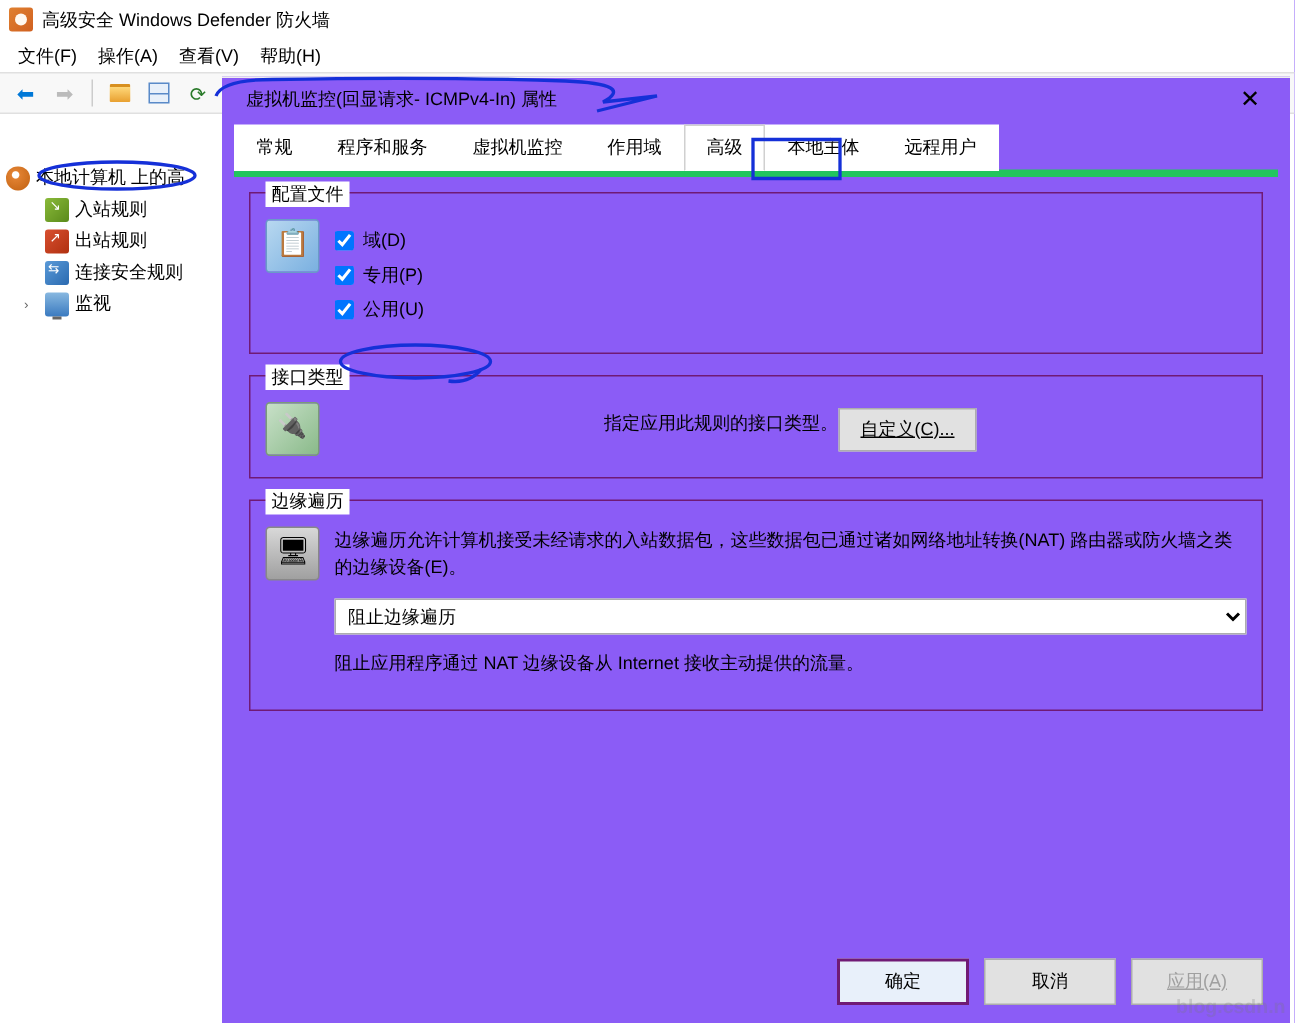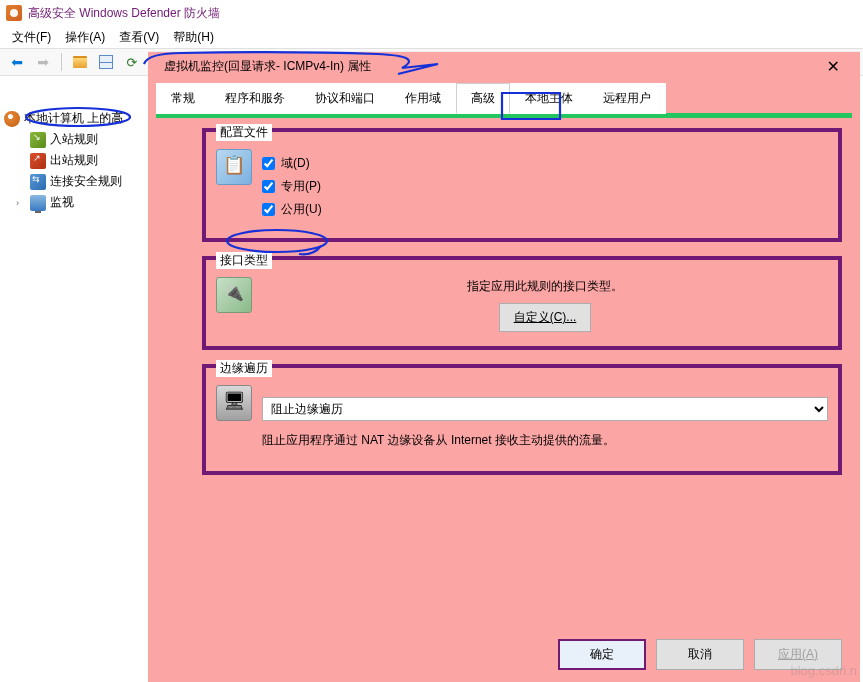--- a/index.html
+++ b/index.html
@@ -1,21 +1,21 @@
 <!DOCTYPE html>
 <html><head>
   <meta charset="utf-8">
   <style>
     * { box-sizing: border-box; margin: 0; padding: 0; font-family: "Microsoft YaHei", "Segoe UI", sans-serif; font-size: 12px; }
     body { background: #fff; width: 863px; height: 682px; overflow: hidden; position: relative; }
     
     .titlebar { height: 26px; display: flex; align-items: center; padding-left: 6px; gap: 6px; }
     .titlebar-icon { width: 16px; height: 16px; background: linear-gradient(135deg, #e08030, #d06020); border-radius: 2px; display: flex; align-items: center; justify-content: center; }
     .titlebar-icon::before { content: ""; width: 8px; height: 8px; background: #fff8f0; border-radius: 50%; }
-    .titlebar-text { color: #701a75; text-align: center; }
+    .titlebar-text { color: #000000; text-align: center; }
     
     .menubar { height: 22px; display: flex; align-items: center; padding-left: 12px; gap: 14px; }
     .menu-item { color: #000; cursor: default; }
     
     .toolbar { height: 28px; border-top: 1px solid #e0e0e0; border-bottom: 1px solid #e0e0e0; display: flex; align-items: center; padding-left: 6px; gap: 4px; background: #f8f8f8; }
     .tool-btn { width: 22px; height: 22px; display: flex; align-items: center; justify-content: center; border: 1px solid transparent; }
     .arrow-left { color: #0078d7; font-size: 14px; }
     .arrow-right { color: #bbb; font-size: 14px; }
     .folder-icon { width: 14px; height: 12px; background: linear-gradient(#ffd87a, #e8a030); border-radius: 1px; border-top: 2px solid #d89020; }
     .table-icon { width: 14px; height: 14px; border: 1px solid #5a8ac8; background: #e8f0fa; position: relative; }
@@ -36,64 +36,64 @@
     .shield-icon { background: radial-gradient(circle at 40% 35%, #fff 15%, #e08030 20%, #c06010); border-radius: 50% 50% 50% 50% / 50% 50% 55% 55%; }
     .in-icon { background: linear-gradient(135deg, #8aba3a, #5a8a1a); border-radius: 2px; position: relative; }
     .in-icon::after { content: "↘"; position: absolute; color: #fff; font-size: 9px; left: 3px; top: 0; }
     .out-icon { background: linear-gradient(135deg, #d85030, #b03010); border-radius: 2px; position: relative; }
     .out-icon::after { content: "↗"; position: absolute; color: #fff; font-size: 9px; left: 3px; top: 0; }
     .conn-icon { background: linear-gradient(135deg, #5a9ad8, #2a6ab0); border-radius: 2px; position: relative; }
     .conn-icon::after { content: "⇆"; position: absolute; color: #fff; font-size: 9px; left: 2px; top: 0; }
     .monitor-icon { background: linear-gradient(#88b8e0, #3a7ac0); border-radius: 2px; position: relative; }
     .monitor-icon::after { content: ""; position: absolute; bottom: -2px; left: 5px; width: 6px; height: 2px; background: #666; }
     
-    .dialog { position: absolute; left: 148px; top: 51px; right: 3px; bottom: 0; background: #fca5a5; border-top: 1px solid #eee; }
+    .dialog { position: absolute; left: 148px; top: 51px; right: 3px; bottom: 0; background: #8b5cf6; border-top: 1px solid #eee; }
     .dialog-title { height: 28px; display: flex; align-items: center; justify-content: space-between; padding: 0 16px; }
     .dialog-title-text { color: #000; }
     .close-x { font-size: 16px; color: #000; cursor: default; padding: 0 4px; }
     
     .tabs { display: flex; border-bottom: 5px solid #22c55e; margin: 0 8px; padding-top: 2px; }
     .tab { padding: 6px 14px; border: 1px solid transparent; border-bottom: none; cursor: default; position: relative; top: 1px; background: #fff; }
     .tab.active { border-color: #d0d0d0; border-bottom: 1px solid #fff; }
     
     .tab-body { padding: 10px 18px; }
     
-    .group { border: 4px solid #701a75; margin-bottom: 14px; padding: 0 10px 14px 10px; margin-left: 36px; }
+    .group { border: 1px solid #701a75; margin-bottom: 14px; padding: 0 10px 14px 10px; }
     .group-legend { position: relative; top: -8px; background: #fff; display: inline-block; padding: 0 4px; }
     .group-content { display: flex; gap: 10px; }
     .group-icon { width: 36px; height: 36px; flex-shrink: 0; }
     .profile-icon { background: linear-gradient(135deg, #b8d8f0, #7ab0e0); border-radius: 3px; border: 1px solid #6a9ac8; position: relative; }
     .profile-icon::after { content: "📋"; position: absolute; font-size: 18px; left: 6px; top: 4px; }
     .computer-icon { background: linear-gradient(#d8d8d8, #a0a0a0); border-radius: 3px; border: 1px solid #888; position: relative; }
     .computer-icon::after { content: "🖥"; position: absolute; font-size: 18px; left: 6px; top: 4px; filter: grayscale(50%); }
     .nic-icon { background: linear-gradient(135deg, #c8e0c8, #8aba8a); border-radius: 3px; border: 1px solid #7a9a7a; position: relative; }
     .nic-icon::after { content: "🔌"; position: absolute; font-size: 16px; left: 7px; top: 5px; }
     .group-main { flex: 1; }
     .group-desc { margin-bottom: 8px; line-height: 1.5; }
     
     .checkbox-row { display: flex; align-items: center; gap: 6px; margin: 6px 0; }
     .checkbox-row input { width: 13px; height: 13px; }
     
     .btn { border: 1px solid #adadad; background: #e1e1e1; padding: 5px 14px; cursor: default; min-width: 88px; text-align: center; }
     .btn.primary { border: 2px solid #701a75; background: #e8f0fa; }
     .btn.disabled { color: #a0a0a0; }
     
-    .interface-row { display: flex; justify-content: center; align-items: center; flex-direction: column; }
+    .interface-row { display: flex; justify-content: center; align-items: center; }
     
     .traversal-select { width: 100%; margin: 12px 0 10px 0; }
     .traversal-select select { width: 100%; padding: 3px 4px; border: 1px solid #adadad; background: #fff; font-size: 12px; }
     
     .button-bar { position: absolute; bottom: 12px; right: 18px; display: flex; gap: 10px; }
     
     
     .anno { position: absolute; pointer-events: none; }
     .anno svg { overflow: visible; }
     .anno path, .anno ellipse { fill: none; stroke: #1530d8; stroke-width: 2.2; }
     
-    .watermark { position: absolute; right: 6px; bottom: 4px; color: rgba(120,120,120,0.25); font-size: 13px; pointer-events: none; }
+    .watermark { position: absolute; right: 6px; bottom: 4px; color: rgba(120,120,120,0.25); font-size: 13px; pointer-events: none; font-weight: bold; }
   </style>
 </head>
 <body>
 
 <div class="titlebar">
   <span class="titlebar-icon"></span>
   <span class="titlebar-text">高级安全 Windows Defender 防火墙</span>
 </div>
 
 <div class="menubar">
@@ -153,21 +153,21 @@
 
 <div class="dialog">
   <div class="dialog-title">
     <span class="dialog-title-text">虚拟机监控(回显请求- ICMPv4-In) 属性</span>
     <span class="close-x">✕</span>
   </div>
 
   <div class="tabs">
     <div class="tab">常规</div>
     <div class="tab">程序和服务</div>
-    <div class="tab">协议和端口</div>
+    <div class="tab">虚拟机监控</div>
     <div class="tab">作用域</div>
     <div class="tab active">高级</div>
     <div class="tab">本地主体</div>
     <div class="tab">远程用户</div>
   </div>
 
   <div class="tab-body">
 
     <div class="group">
       <div class="group-legend">配置文件</div>
@@ -199,20 +199,21 @@
           <button class="btn"><span style="text-decoration:underline">自定义(C)...</span></button>
         </div>
       </div>
     </div>
 
     <div class="group">
       <div class="group-legend">边缘遍历</div>
       <div class="group-content">
         <div class="group-icon computer-icon"></div>
         <div class="group-main">
+          <div class="group-desc">边缘遍历允许计算机接受未经请求的入站数据包，这些数据包已通过诸如网络地址转换(NAT) 路由器或防火墙之类的边缘设备(E)。</div>
           <div class="traversal-select">
             <select>
               <option>阻止边缘遍历</option>
             </select>
           </div>
           <div class="group-desc">阻止应用程序通过 NAT 边缘设备从 Internet 接收主动提供的流量。</div>
         </div>
       </div>
     </div>
   </div>

